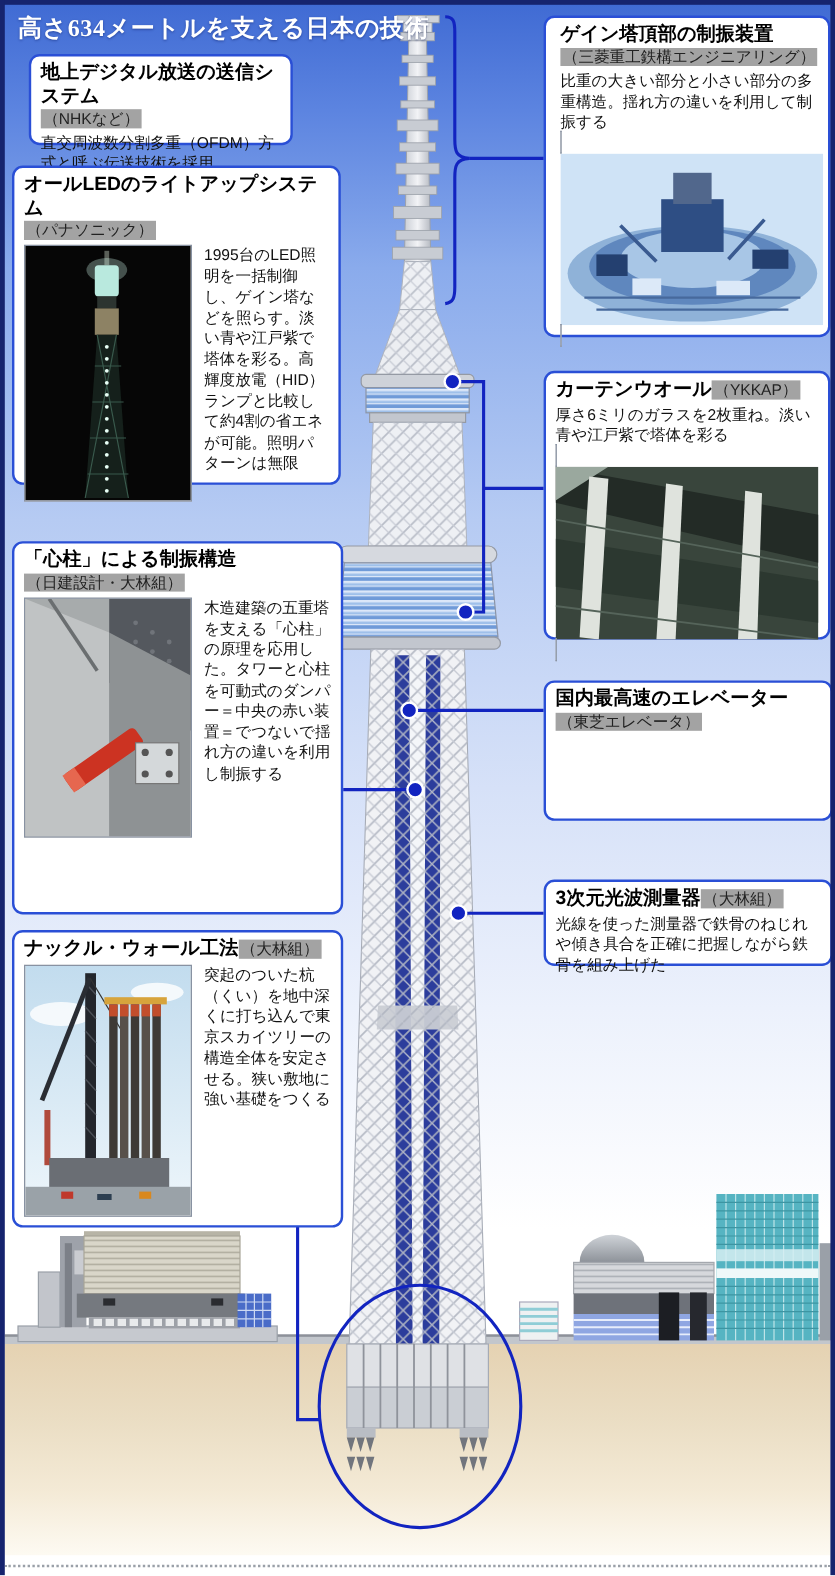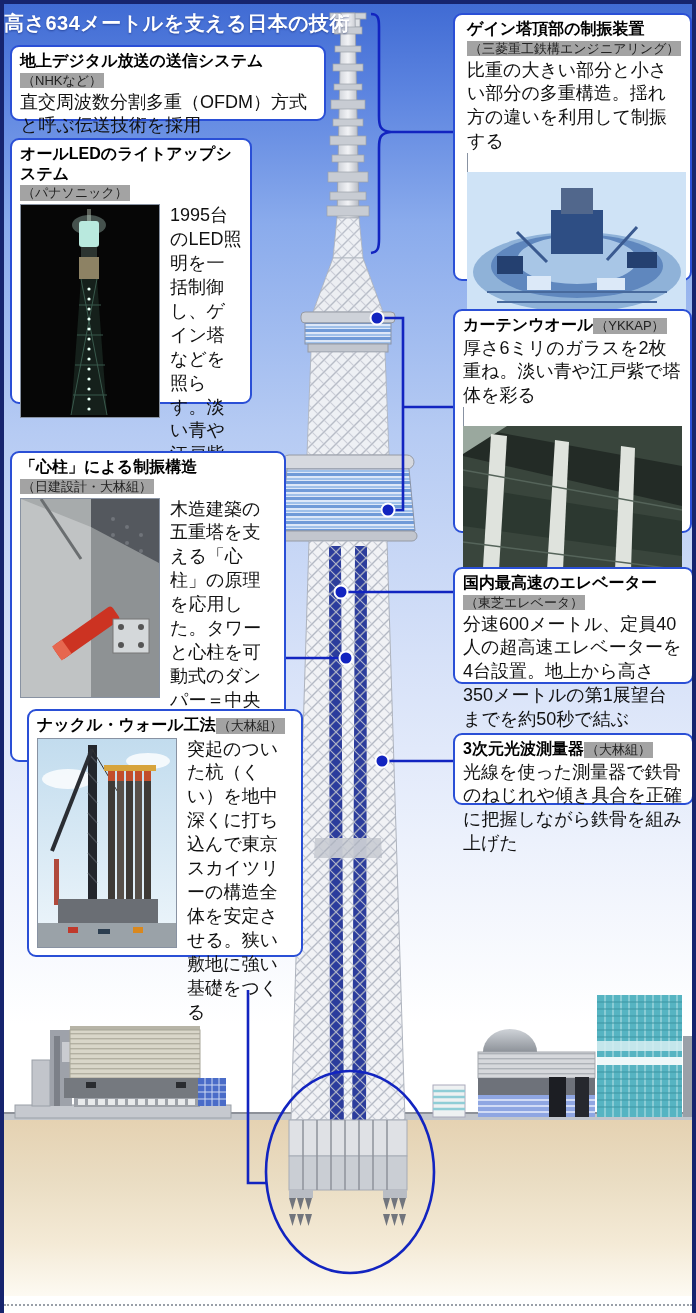--- a/index.html
+++ b/index.html
@@ -9,43 +9,43 @@
       background:linear-gradient(180deg,#3f6ad3 0%,#5c84e0 7%,#8aabec 17%,#b6cbf3 33%,
                  #d6e1f8 50%,#ecf1fc 64%,#ffffff 78%,#ffffff 100%);}
   .underground{position:absolute;left:4px;right:4px;top:1120px;height:176px;
       background:linear-gradient(180deg,#e5d2b2 0%,#eaddc3 35%,#f4ead6 70%,#fdfaf2 100%);}
   .ground-strip{position:absolute;left:4px;right:4px;top:1112px;height:8px;
       background:#c2c6cc;border-top:2px solid #8d9199;box-sizing:border-box;}
   .frame-top{position:absolute;top:0;left:0;width:100%;height:4px;background:#16246e;}
   .frame-left{position:absolute;top:0;left:0;width:4px;height:100%;background:#16246e;}
   .frame-right{position:absolute;top:0;right:0;width:4px;height:100%;background:#16246e;}
   .frame-bottom{position:absolute;left:4px;right:4px;top:1304px;border-top:2px dotted #9aa0a8;}
-  .title{position:absolute;left:4px;top:10px;color:#fff;font-size:20px;font-weight:bold;
-         letter-spacing:.5px;text-shadow:0 1px 2px rgba(0,20,90,.45);white-space:nowrap;}
+  .title{position:absolute;left:15px;top:10px;color:#fff;font-size:20px;font-weight:bold;
+         letter-spacing:.5px;text-shadow:0 1px 2px rgba(0,20,90,.45);white-space:nowrap;font-family:Liberation Serif, serif;}
   .overlay{position:absolute;left:0;top:0;}
   .box{position:absolute;background:#fff;border:2px solid #2a4fd6;border-radius:9px;
        padding:4px 8px 6px;box-sizing:border-box;}
   .box h3{margin:0;font-size:16px;line-height:1.22;color:#000;font-weight:bold;}
   .tag{display:inline-block;font-size:13px;font-weight:normal;background:#a3a3a3;color:#222;
        line-height:1.22;padding:0 2px;margin-top:1px;}
-  .body{margin:2px 0 0;font-size:18px;line-height:1.33;color:#111;}
+  .body{margin:2px 0 0;font-size:13px;line-height:1.33;color:#111;}
   .split{display:flex;gap:10px;margin-top:3px;align-items:flex-start;}
   .split .body{margin:0;flex:1;}
   .photo{flex:none;border:1px solid #8892a2;overflow:hidden;background:#ccc;line-height:0;}
   .photo.full{margin-top:3px;}
   .photo svg{display:block;}
   
-  #box-digital{left:10px;top:45px;width:316px;height:76px;}
-  #box-led{left:10px;top:138px;width:242px;height:266px;}
+  #box-digital{left:24px;top:45px;width:220px;height:76px;}
+  #box-led{left:10px;top:138px;width:274px;height:266px;}
   #box-gain{left:453px;top:13px;width:239px;height:268px;padding-left:12px;}
   #box-curtain{left:453px;top:309px;width:239px;height:224px;}
   #box-shinbashira{left:10px;top:451px;width:276px;height:311px;}
   #box-elevator{left:453px;top:567px;width:241px;height:117px;}
   #box-survey{left:453px;top:733px;width:241px;height:72px;}
-  #box-knuckle{left:10px;top:709px;width:276px;height:248px;margin-left:17px;}
+  #box-knuckle{left:10px;top:775px;width:276px;height:248px;}
 </style>
 </head>
 <body>
 
 <div class="canvas">
   <div class="bg"></div>
   <div class="underground"></div>
   <div class="ground-strip"></div>
 
   <svg class="overlay" width="696" height="1313" viewBox="0 0 696 1313">
@@ -315,21 +315,20 @@
           </g>
         </svg>
       </span>
       <p class="body">木造建築の五重塔を支える「心柱」の原理を応用した。タワーと心柱を可動式のダンパー＝中央の赤い装置＝でつないで揺れ方の違いを利用し制振する</p>
     </div>
   </div>
 
   <div class="box" id="box-elevator">
     <h3>国内最高速のエレベーター</h3>
     <div><span class="tag">（東芝エレベータ）</span></div>
-    <p class="body">分速600メートル、定員40人の超高速エレベーターを4台設置。地上から高さ350メートルの第1展望台までを約50秒で結ぶ</p>
   </div>
 
   <div class="box" id="box-survey">
     <h3><span>3次元光波測量器</span><span class="tag">（大林組）</span></h3>
     <p class="body">光線を使った測量器で鉄骨のねじれや傾き具合を正確に把握しながら鉄骨を組み上げた</p>
   </div>
 
   <div class="box" id="box-knuckle">
     <h3><span>ナックル・ウォール工法</span><span class="tag">（大林組）</span></h3>
     <div class="split">

